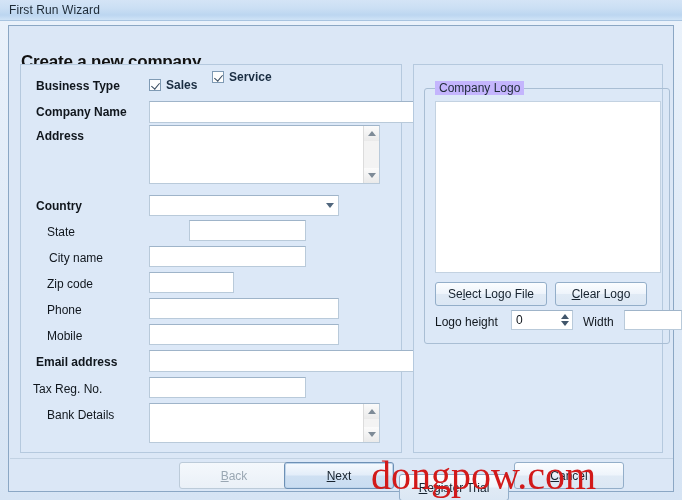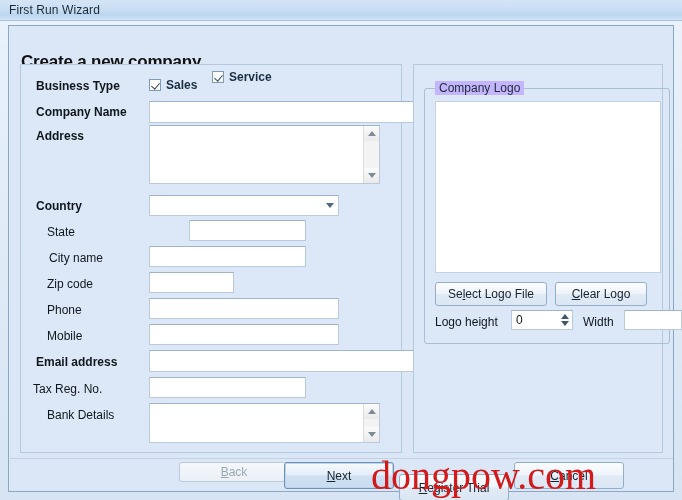--- a/index.html
+++ b/index.html
@@ -477,21 +477,21 @@
 
         <div class="txt" style="left:199px; top:221px; width:58px; height:20px;">
           <input class="txt-inner" type="text" value="" style="">
         </div>
       </div>
 
     </div>
 
     <div class="footer-sep"></div>
 
-    <div class="btn disabled" style="left:170px; top:436px; width:110px; height:20px;">
+    <div class="btn disabled" style="left:170px; top:436px; width:110px; height:27px;">
       <span><u>B</u>ack</span>
     </div>
 
     <div class="btn default" style="left:275px; top:436px; width:110px; height:27px;">
       <span><u>N</u>ext</span>
     </div>
 
     <div class="btn" style="left:390px; top:448px; width:110px; height:27px;">
       <span><u>R</u>egister Trial</span>
     </div>

